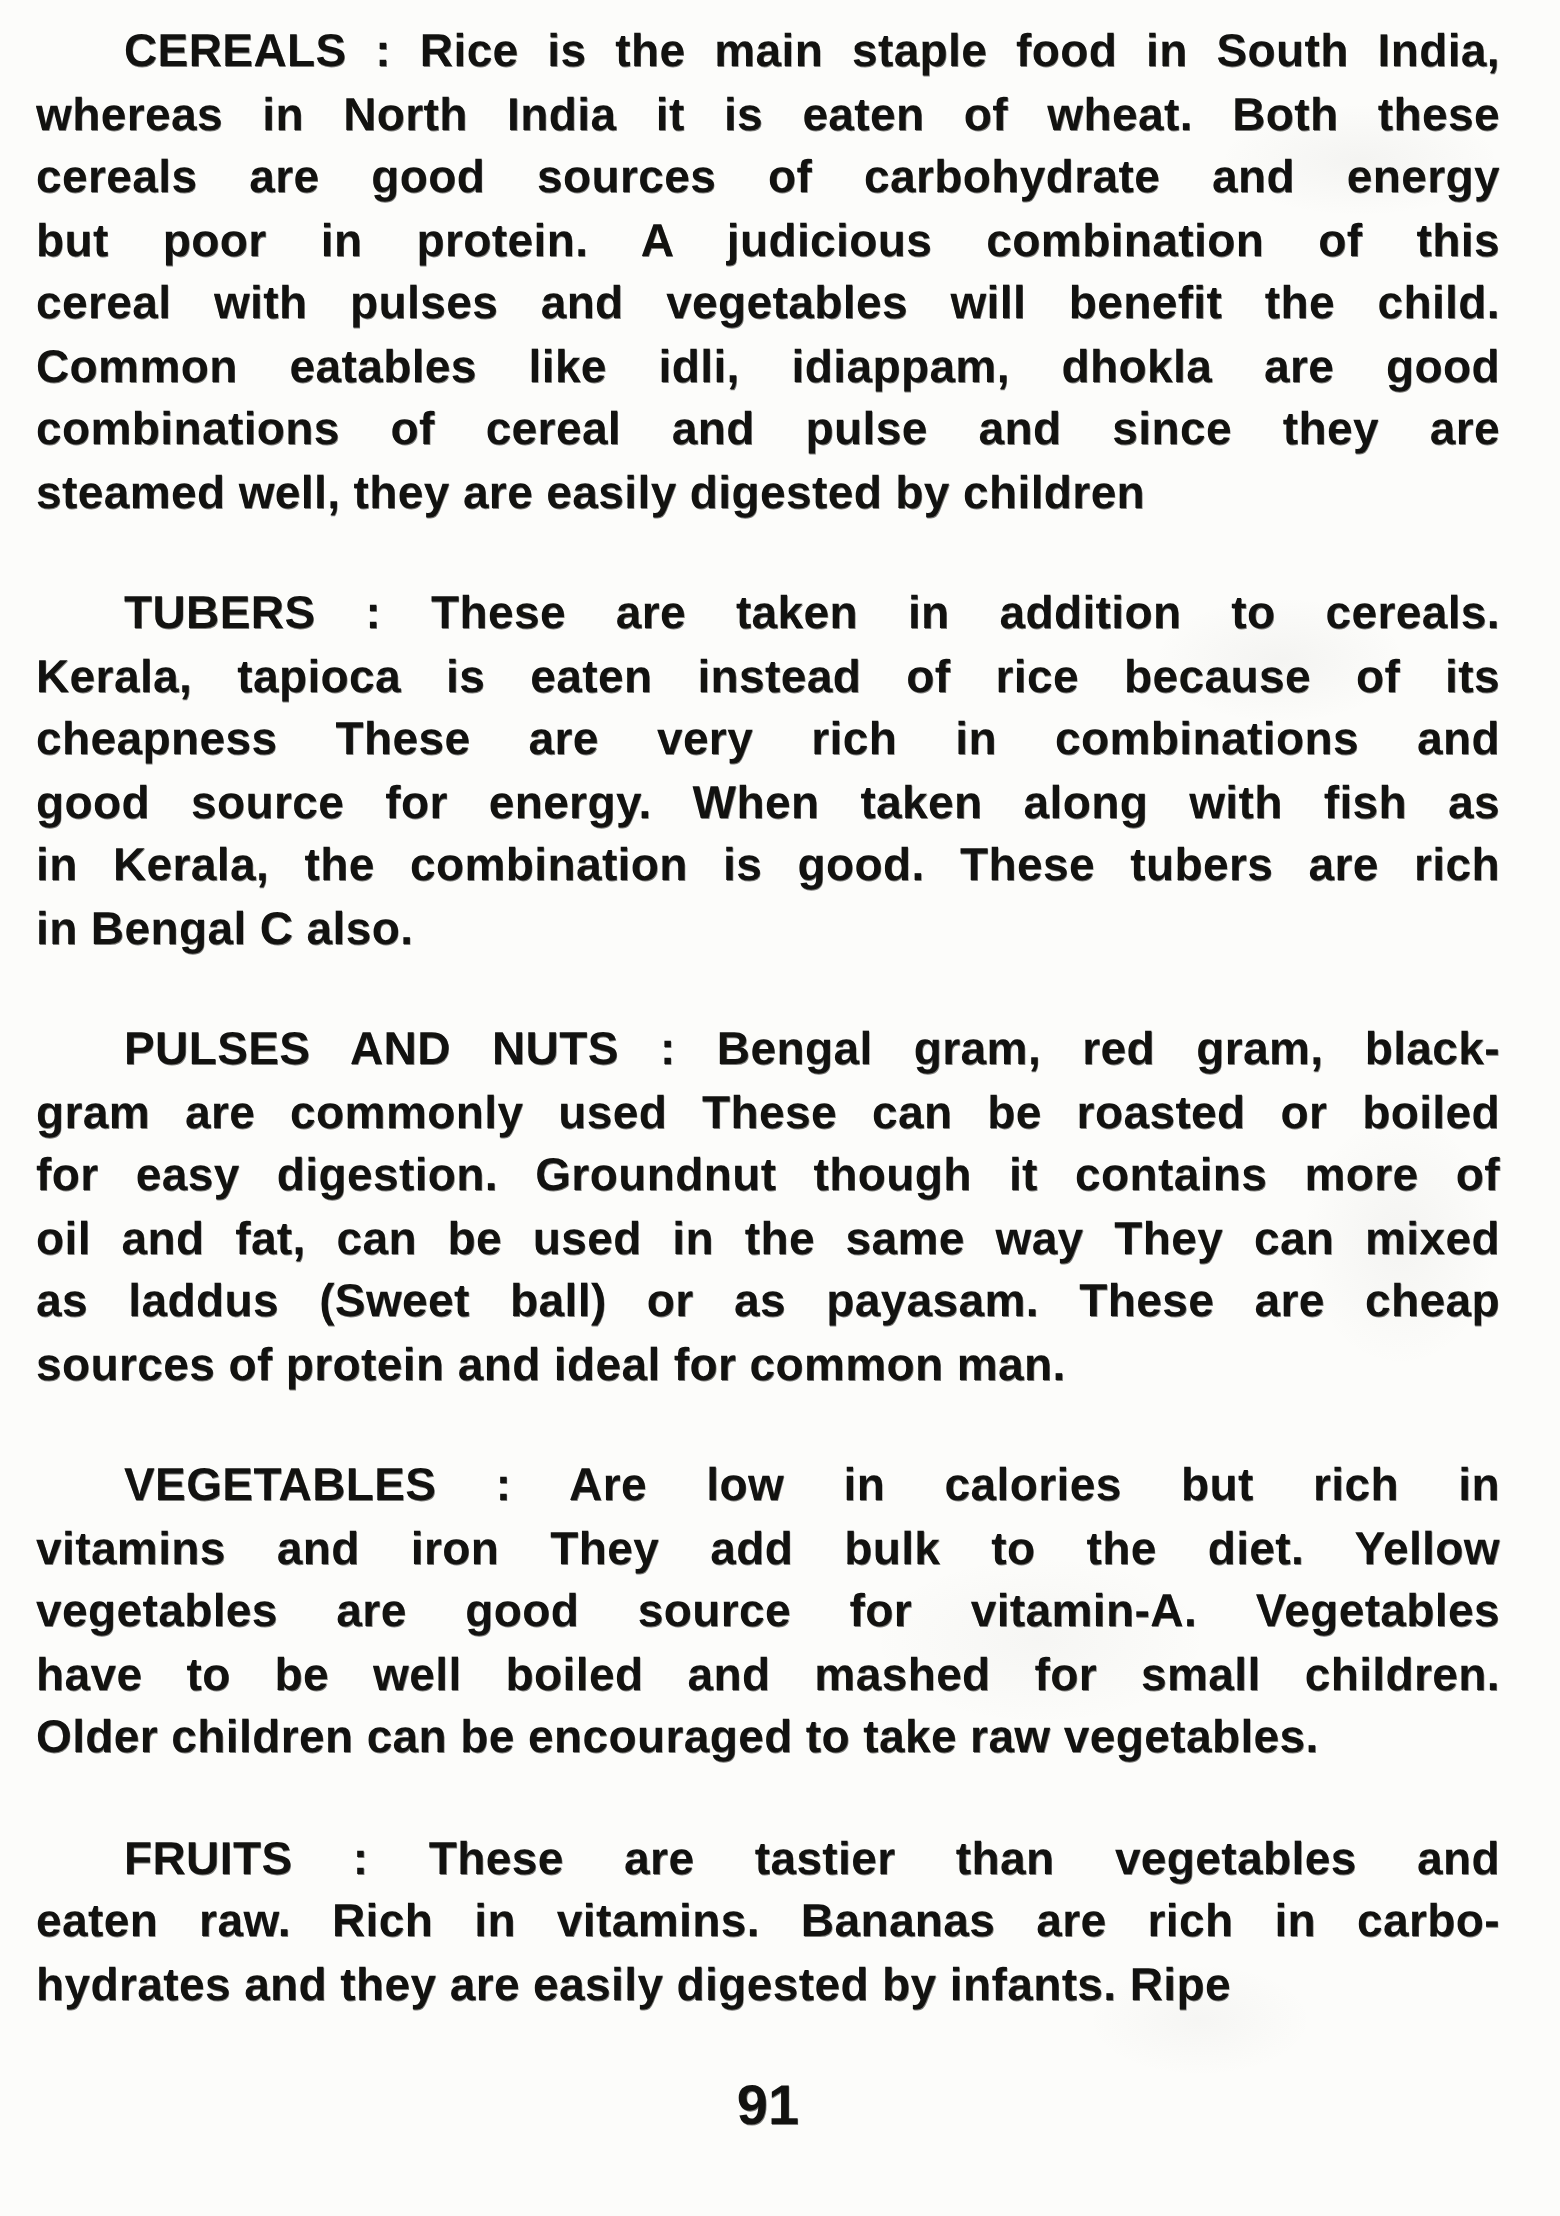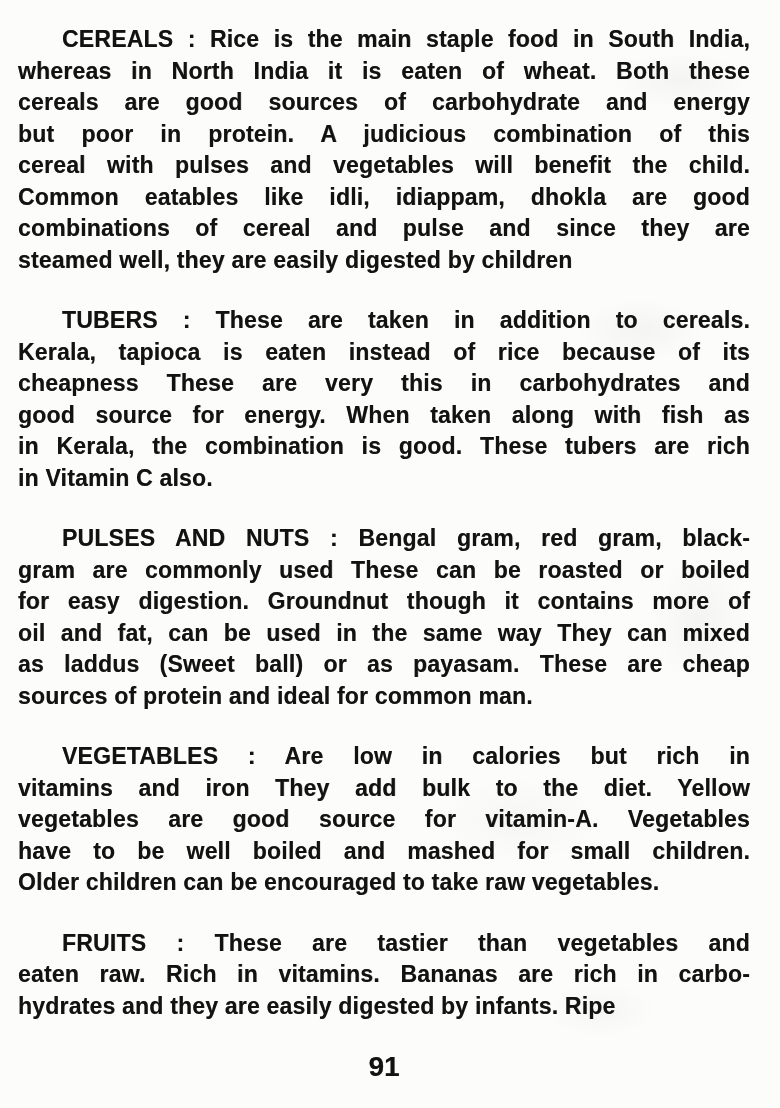--- a/index.html
+++ b/index.html
@@ -13,21 +13,21 @@
       radial-gradient(ellipse 70px 90px at 700px 620px, rgba(90,90,85,0.05), transparent 70%),
       radial-gradient(ellipse 120px 60px at 520px 820px, rgba(90,90,85,0.04), transparent 70%),
       radial-gradient(ellipse 100px 40px at 680px 80px, rgba(90,90,85,0.05), transparent 70%),
       radial-gradient(ellipse 80px 40px at 600px 1010px, rgba(90,90,85,0.04), transparent 70%),
       #fcfcfa;
   }
   .page {
     box-sizing: border-box;
     width: 780px;
     height: 1048px;
-    padding: 24px 30px 0 18px;
+    padding: 10px 30px 0 18px;
   }
   .paragraph {
     margin: 0 0 29px 0;
     font-size: 23px;
     line-height: 31.5px;
     font-weight: bold;
     color: #121210;
     letter-spacing: 0.2px;
     text-shadow: 0.3px 0.3px 0 rgba(20,20,18,0.55);
   }
@@ -58,24 +58,24 @@
         <div class="line">cereals are good sources of carbohydrate and energy</div>
         <div class="line">but poor in protein. A judicious combination of this</div>
         <div class="line">cereal with pulses and vegetables will benefit the child.</div>
         <div class="line">Common eatables like idli, idiappam, dhokla are good</div>
         <div class="line">combinations of cereal and pulse and since they are</div>
         <div class="line last">steamed well, they are easily digested by children</div>
       </div>
       <div class="paragraph">
         <div class="line first">TUBERS : These are taken in addition to cereals.</div>
         <div class="line">Kerala, tapioca is eaten instead of rice because of its</div>
-        <div class="line">cheapness These are very this in carbohydrates and</div>
+        <div class="line">cheapness These are very rich in combinations and</div>
         <div class="line">good source for energy. When taken along with fish as</div>
         <div class="line">in Kerala, the combination is good. These tubers are rich</div>
-        <div class="line last">in Vitamin C also.</div>
+        <div class="line last">in Bengal C also.</div>
       </div>
       <div class="paragraph">
         <div class="line first">PULSES AND NUTS : Bengal gram, red gram, black-</div>
         <div class="line">gram are commonly used These can be roasted or boiled</div>
         <div class="line">for easy digestion. Groundnut though it contains more of</div>
         <div class="line">oil and fat, can be used in the same way They can mixed</div>
         <div class="line">as laddus (Sweet ball) or as payasam. These are cheap</div>
         <div class="line last">sources of protein and ideal for common man.</div>
       </div>
       <div class="paragraph">

